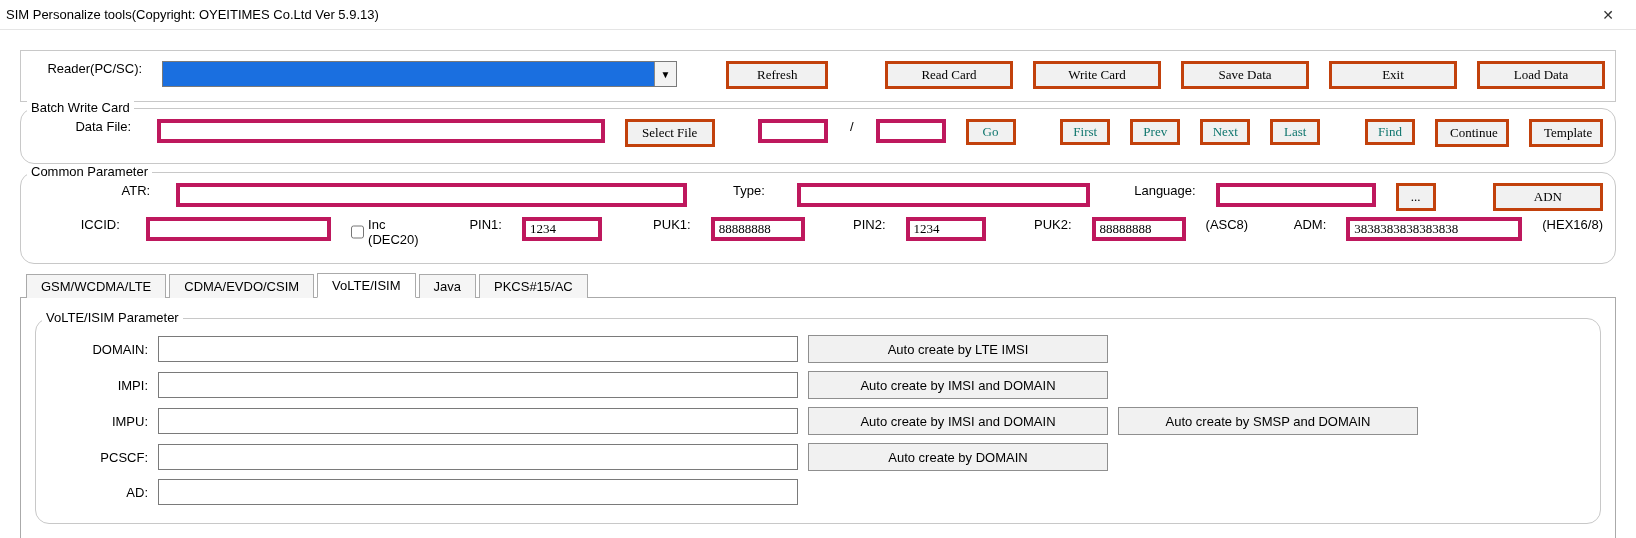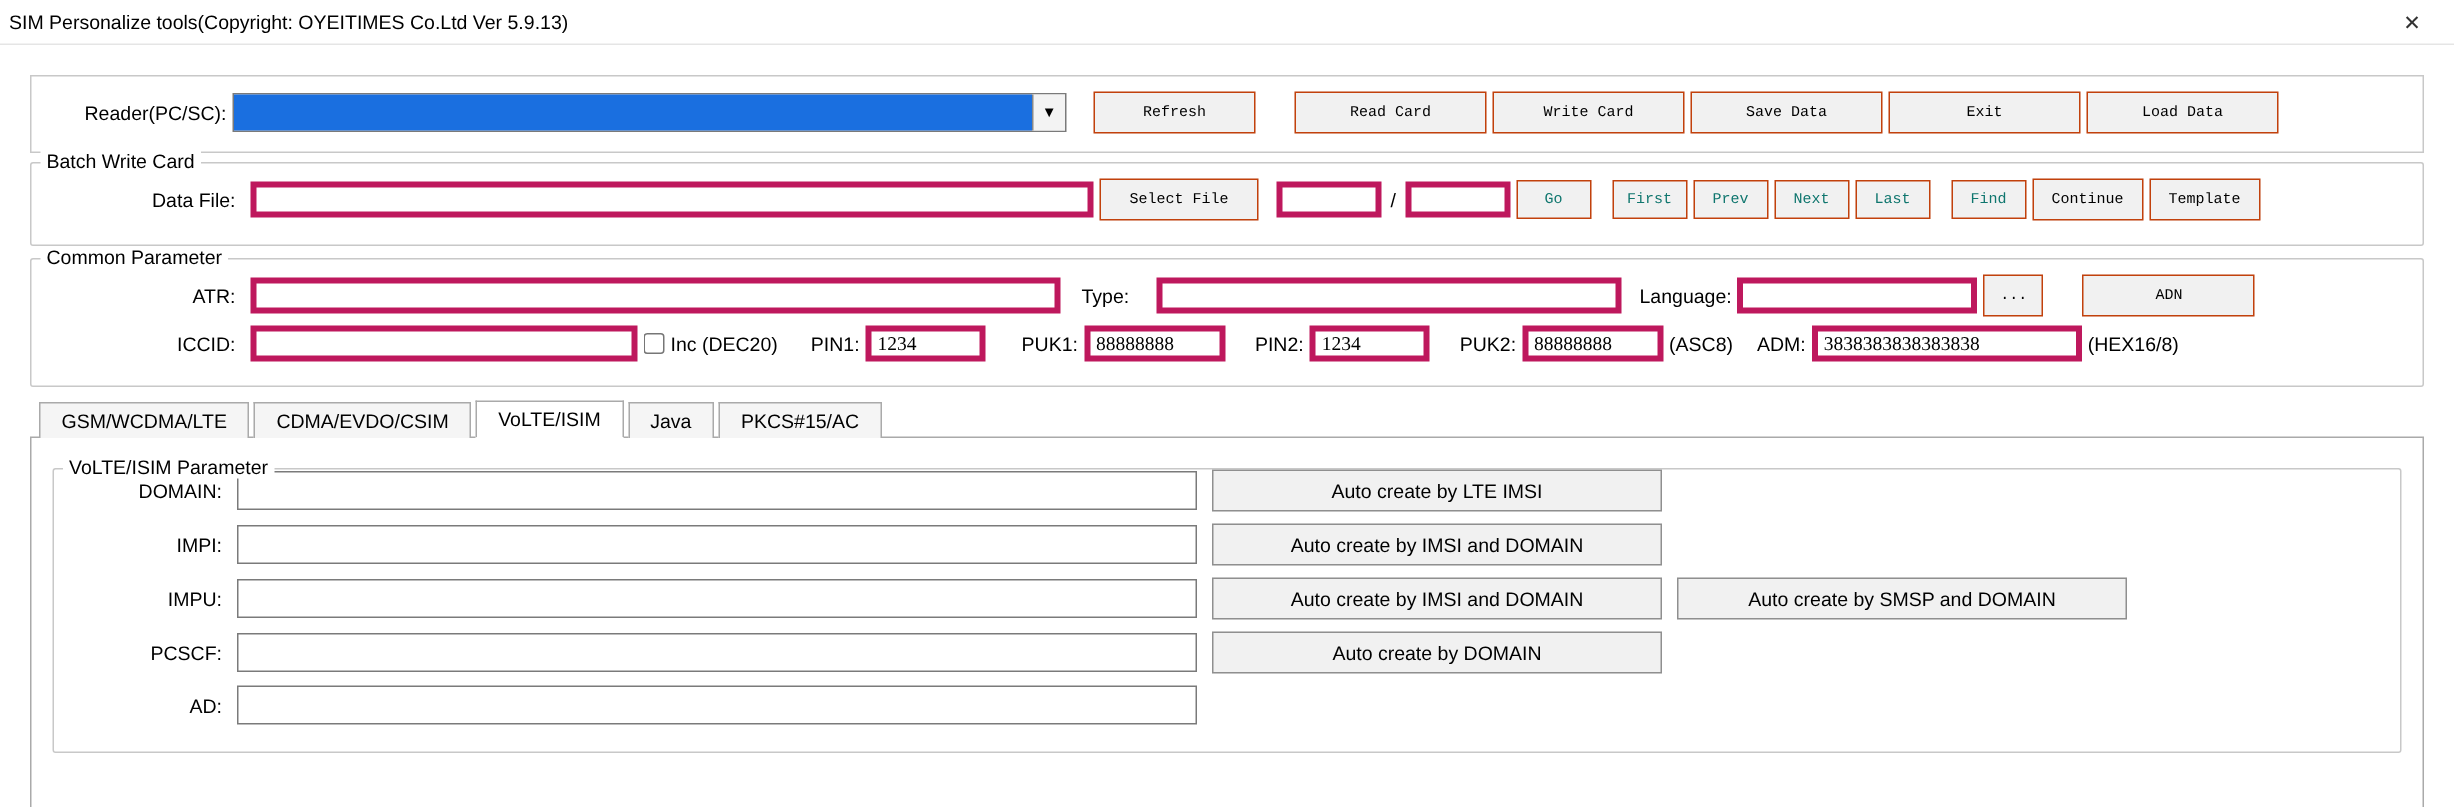--- a/index.html
+++ b/index.html
@@ -23,26 +23,26 @@
   .titlebar .title { font-size: 13px; }
   .titlebar .close {
     width: 40px; height: 24px;
     display: flex; align-items: center; justify-content: center;
     font-size: 14px; color: #333;
   }
 
   .content { padding: 20px 20px 0 20px; }
 
   
-  .row { display:flex; align-items:center; gap:4px; margin-bottom:6px; }
+  .row { display:flex; gap:20px; margin-bottom:6px; }
 
   
   .group {
     border: 1px solid #c8c8c8;
-    border-radius: 2px;
+    border-radius: 14px;
     padding: 10px 12px 10px 12px;
     margin-bottom: 8px;
     position: relative;
   }
   .group > legend {
     position: absolute;
     top: -9px;
     left: 6px;
     background: #fff;
     padding: 0 4px;
@@ -72,23 +72,23 @@
   .txt.green { background:#cde9ce; }
   .txt.gray { background:#cfcfcf; border-color:#9a9a9a; }
   .txt.small { height:22px; }
 
   
   .btn {
     height: 28px;
     min-width: 70px;
     padding: 0 12px;
     background: #f1f1f1;
-    border: 1px solid #c2410c;
-    font-family: Liberation Mono, monospace;
-    font-size: 10px;
+    border: 3px solid #c2410c;
+    font-family: Liberation Serif, serif;
+    font-size: 13px;
     cursor: pointer;
   }
   .btn:disabled { color:#0f766e; cursor:default; }
   .btn.wider { min-width: 128px; }
   .btn-sm { min-width:50px; padding:0 8px; height:26px; }
 
   
   .combo {
     display:flex; align-items:center;
     border:1px solid #7a7a7a;
@@ -232,21 +232,21 @@
 
   <div class="tabs">
     <div class="tab">GSM/WCDMA/LTE</div>
     <div class="tab">CDMA/EVDO/CSIM</div>
     <div class="tab active">VoLTE/ISIM</div>
     <div class="tab">Java</div>
     <div class="tab">PKCS#15/AC</div>
   </div>
 
   <div class="tabpage">
-    <div class="group" style="border-color:#c8c8c8; padding-top:0;">
+    <div class="group" style="border-color:#c8c8c8; padding-top:16px;">
       <legend>VoLTE/ISIM  Parameter</legend>
 
       <div class="vrow">
         <div class="vlabel">DOMAIN:</div>
         <input type="text" class="vinput" value="" style="">
         <button class="vbtn">Auto create by LTE IMSI</button>
       </div>
       <div class="vrow">
         <div class="vlabel">IMPI:</div>
         <input type="text" class="vinput" value="" style="">

